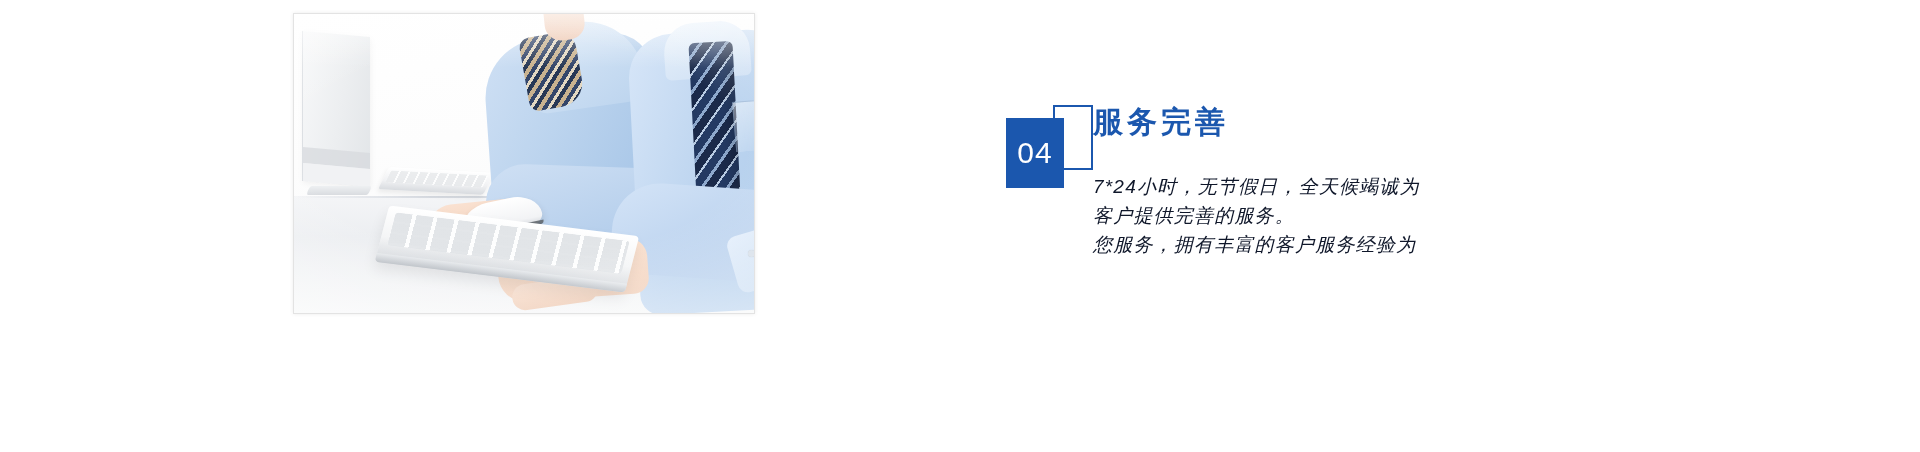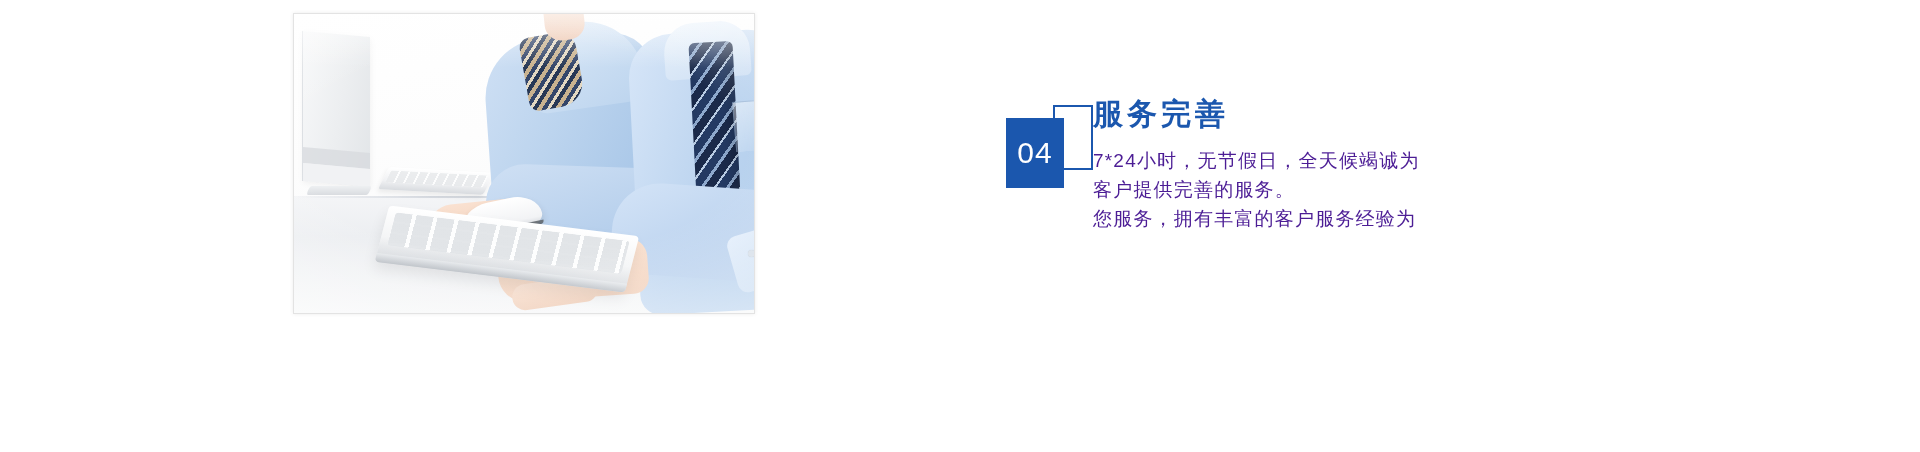--- a/index.html
+++ b/index.html
@@ -336,40 +336,41 @@
     top: 9px;
     width: 40px;
     height: 65px;
     border: 2px solid #1b57ae;
     background: transparent;
   }
 
   .text-col {
     position: absolute;
     left: 87px;
-    top: 0;
+    top: 8px;
     width: 420px;
   }
 
   .title {
     color: #1b57ae;
     font-size: 30px;
     font-weight: 700;
     letter-spacing: 4px;
     line-height: 1.2;
     white-space: nowrap;
   }
 
   .body {
-    margin-top: 14px;
-    color: #4c1d95;
+    margin-top: 32px;
+    color: #0f172a;
     font-size: 19px;
     line-height: 29px;
     letter-spacing: 1.2px;
     width: 392px;
+    font-style: italic;
   }
   .body-line { white-space: nowrap; }
 </style>
 </head>
 <body>
 
 <div class="stage">
 
   <div class="photo-frame">
     <div class="photo">

